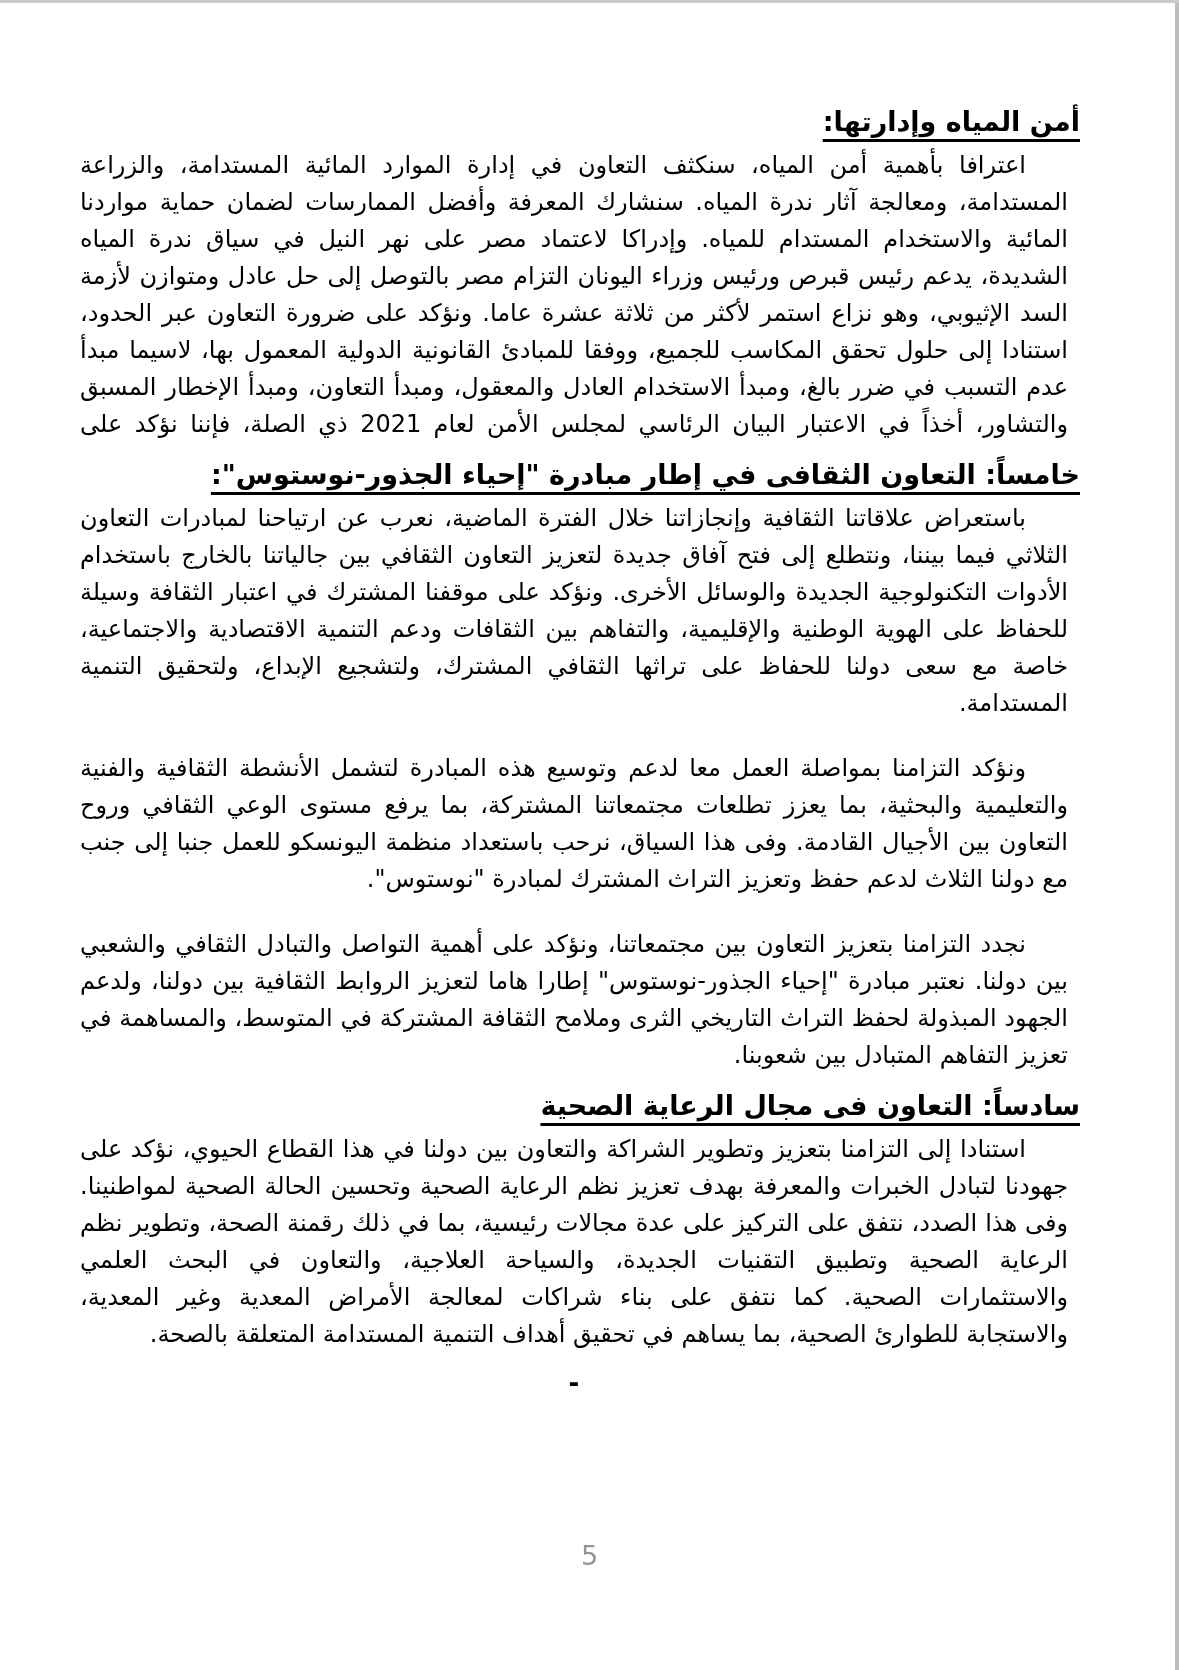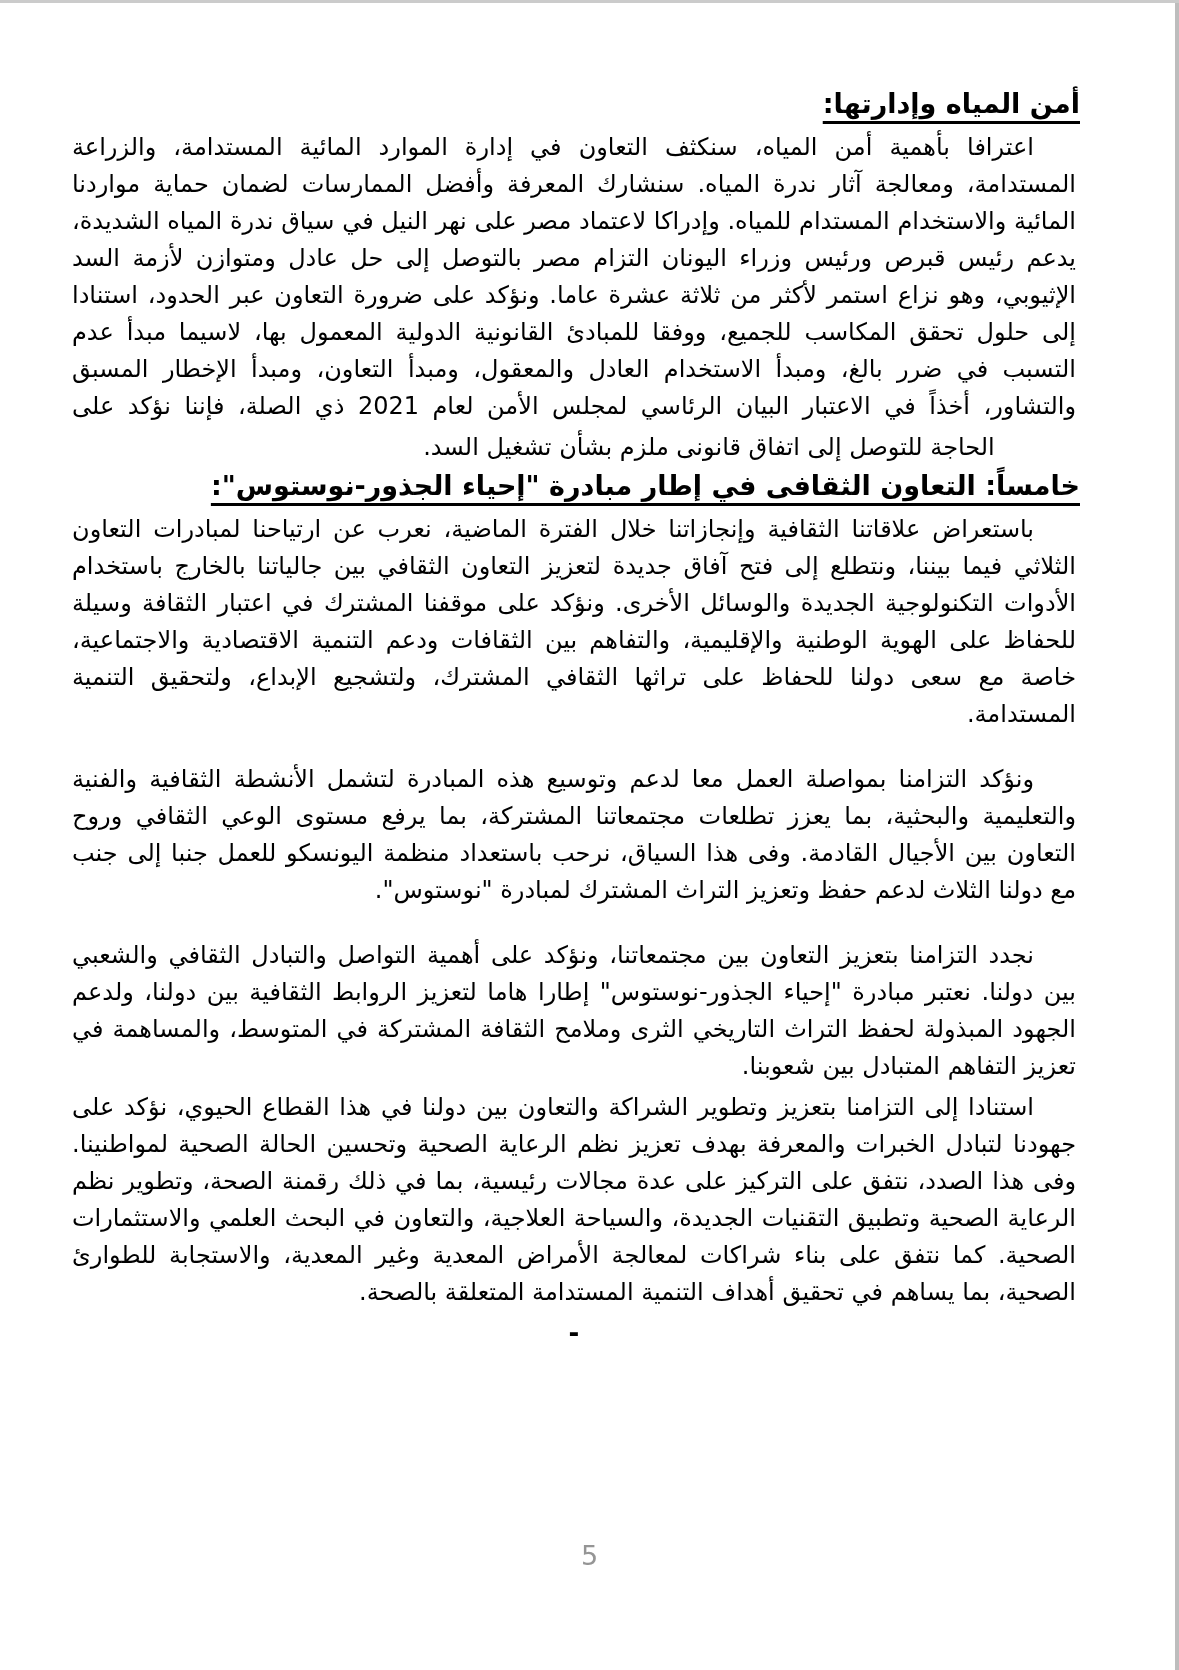--- a/index.html
+++ b/index.html
@@ -25,42 +25,42 @@
   .edge-right {
     position: absolute;
     top: 0;
     right: 0;
     width: 4px;
     height: 1670px;
     background: #bdbdbd;
   }
   .content {
     position: absolute;
-    top: 81px;
+    top: 99px;
     right: 99px;
     left: 68px;
     direction: rtl;
     text-align: justify;
   }
   h2.sec-heading {
     font-size: 27px;
     line-height: 40px;
     font-weight: bold;
     margin: 0;
     text-align: right;
     text-decoration: underline;
     text-decoration-thickness: 3px;
     text-underline-offset: 8px;
   }
   section + section h2.sec-heading {
   }
   p.body-par {
     font-size: 24px;
     line-height: 37px;
-    margin: 4px;
+    margin: 12px;
     text-indent: 42px;
     text-align: justify;
   }
   h2.sec-heading + p.body-par {
     margin-top: 5px;
   }
   p.body-par + p.body-par {
     margin-top: 28px;
   }
   p.full-just {
@@ -100,31 +100,31 @@
 <body>
 
 <div class="page">
   <div class="edge-right"></div>
 
   <div class="content">
 
     <section>
       <h2 class="sec-heading">أمن المياه وإدارتها:</h2>
       <p class="body-par full-just">اعترافا بأهمية أمن المياه، سنكثف التعاون في إدارة الموارد المائية المستدامة، والزراعة المستدامة، ومعالجة آثار ندرة المياه. سنشارك المعرفة وأفضل الممارسات لضمان حماية مواردنا المائية والاستخدام المستدام للمياه. وإدراكا لاعتماد مصر على نهر النيل في سياق ندرة المياه الشديدة، يدعم رئيس قبرص ورئيس وزراء اليونان التزام مصر بالتوصل إلى حل عادل ومتوازن لأزمة السد الإثيوبي، وهو نزاع استمر لأكثر من ثلاثة عشرة عاما. ونؤكد على ضرورة التعاون عبر الحدود، استنادا إلى حلول تحقق المكاسب للجميع، ووفقا للمبادئ القانونية الدولية المعمول بها، لاسيما مبدأ عدم التسبب في ضرر بالغ، ومبدأ الاستخدام العادل والمعقول، ومبدأ التعاون، ومبدأ الإخطار المسبق والتشاور، أخذاً في الاعتبار البيان الرئاسي لمجلس الأمن لعام 2021 ذي الصلة، فإننا نؤكد على</p>
-      <p class="closing-line">الحاجة للتوصل إلى اتفاق قانونى ملزم بشأن تشغيل السد.</p>
     </section>
 
     <section>
       <h2 class="sec-heading">خامساً: التعاون الثقافى في إطار مبادرة "إحياء الجذور-نوستوس":</h2>
       <p class="body-par">باستعراض علاقاتنا الثقافية وإنجازاتنا خلال الفترة الماضية، نعرب عن ارتياحنا لمبادرات التعاون الثلاثي فيما بيننا، ونتطلع إلى فتح آفاق جديدة لتعزيز التعاون الثقافي بين جالياتنا بالخارج باستخدام الأدوات التكنولوجية الجديدة والوسائل الأخرى. ونؤكد على موقفنا المشترك في اعتبار الثقافة وسيلة للحفاظ على الهوية الوطنية والإقليمية، والتفاهم بين الثقافات ودعم التنمية الاقتصادية والاجتماعية، خاصة مع سعى دولنا للحفاظ على تراثها الثقافي المشترك، ولتشجيع الإبداع، ولتحقيق التنمية المستدامة.</p>
       <p class="body-par">ونؤكد التزامنا بمواصلة العمل معا لدعم وتوسيع هذه المبادرة لتشمل الأنشطة الثقافية والفنية والتعليمية والبحثية، بما يعزز تطلعات مجتمعاتنا المشتركة، بما يرفع مستوى الوعي الثقافي وروح التعاون بين الأجيال القادمة. وفى هذا السياق، نرحب باستعداد منظمة اليونسكو للعمل جنبا إلى جنب مع دولنا الثلاث لدعم حفظ وتعزيز التراث المشترك لمبادرة "نوستوس".</p>
       <p class="body-par">نجدد التزامنا بتعزيز التعاون بين مجتمعاتنا، ونؤكد على أهمية التواصل والتبادل الثقافي والشعبي بين دولنا. نعتبر مبادرة "إحياء الجذور-نوستوس" إطارا هاما لتعزيز الروابط الثقافية بين دولنا، ولدعم الجهود المبذولة لحفظ التراث التاريخي الثرى وملامح الثقافة المشتركة في المتوسط، والمساهمة في تعزيز التفاهم المتبادل بين شعوبنا.</p>
     </section>
 
     <section>
+      <h2 class="sec-heading">سادساً: التعاون فى مجال الرعاية الصحية</h2>
       <p class="body-par">استنادا إلى التزامنا بتعزيز وتطوير الشراكة والتعاون بين دولنا في هذا القطاع الحيوي، نؤكد على جهودنا لتبادل الخبرات والمعرفة بهدف تعزيز نظم الرعاية الصحية وتحسين الحالة الصحية لمواطنينا. وفى هذا الصدد، نتفق على التركيز على عدة مجالات رئيسية، بما في ذلك رقمنة الصحة، وتطوير نظم الرعاية الصحية وتطبيق التقنيات الجديدة، والسياحة العلاجية، والتعاون في البحث العلمي والاستثمارات الصحية. كما نتفق على بناء شراكات لمعالجة الأمراض المعدية وغير المعدية، والاستجابة للطوارئ الصحية، بما يساهم في تحقيق أهداف التنمية المستدامة المتعلقة بالصحة.</p>
     </section>
 
     <div class="dash">-</div>
   </div>
 
   <div class="page-number">5</div>
 </div>
 
 </body></html>

